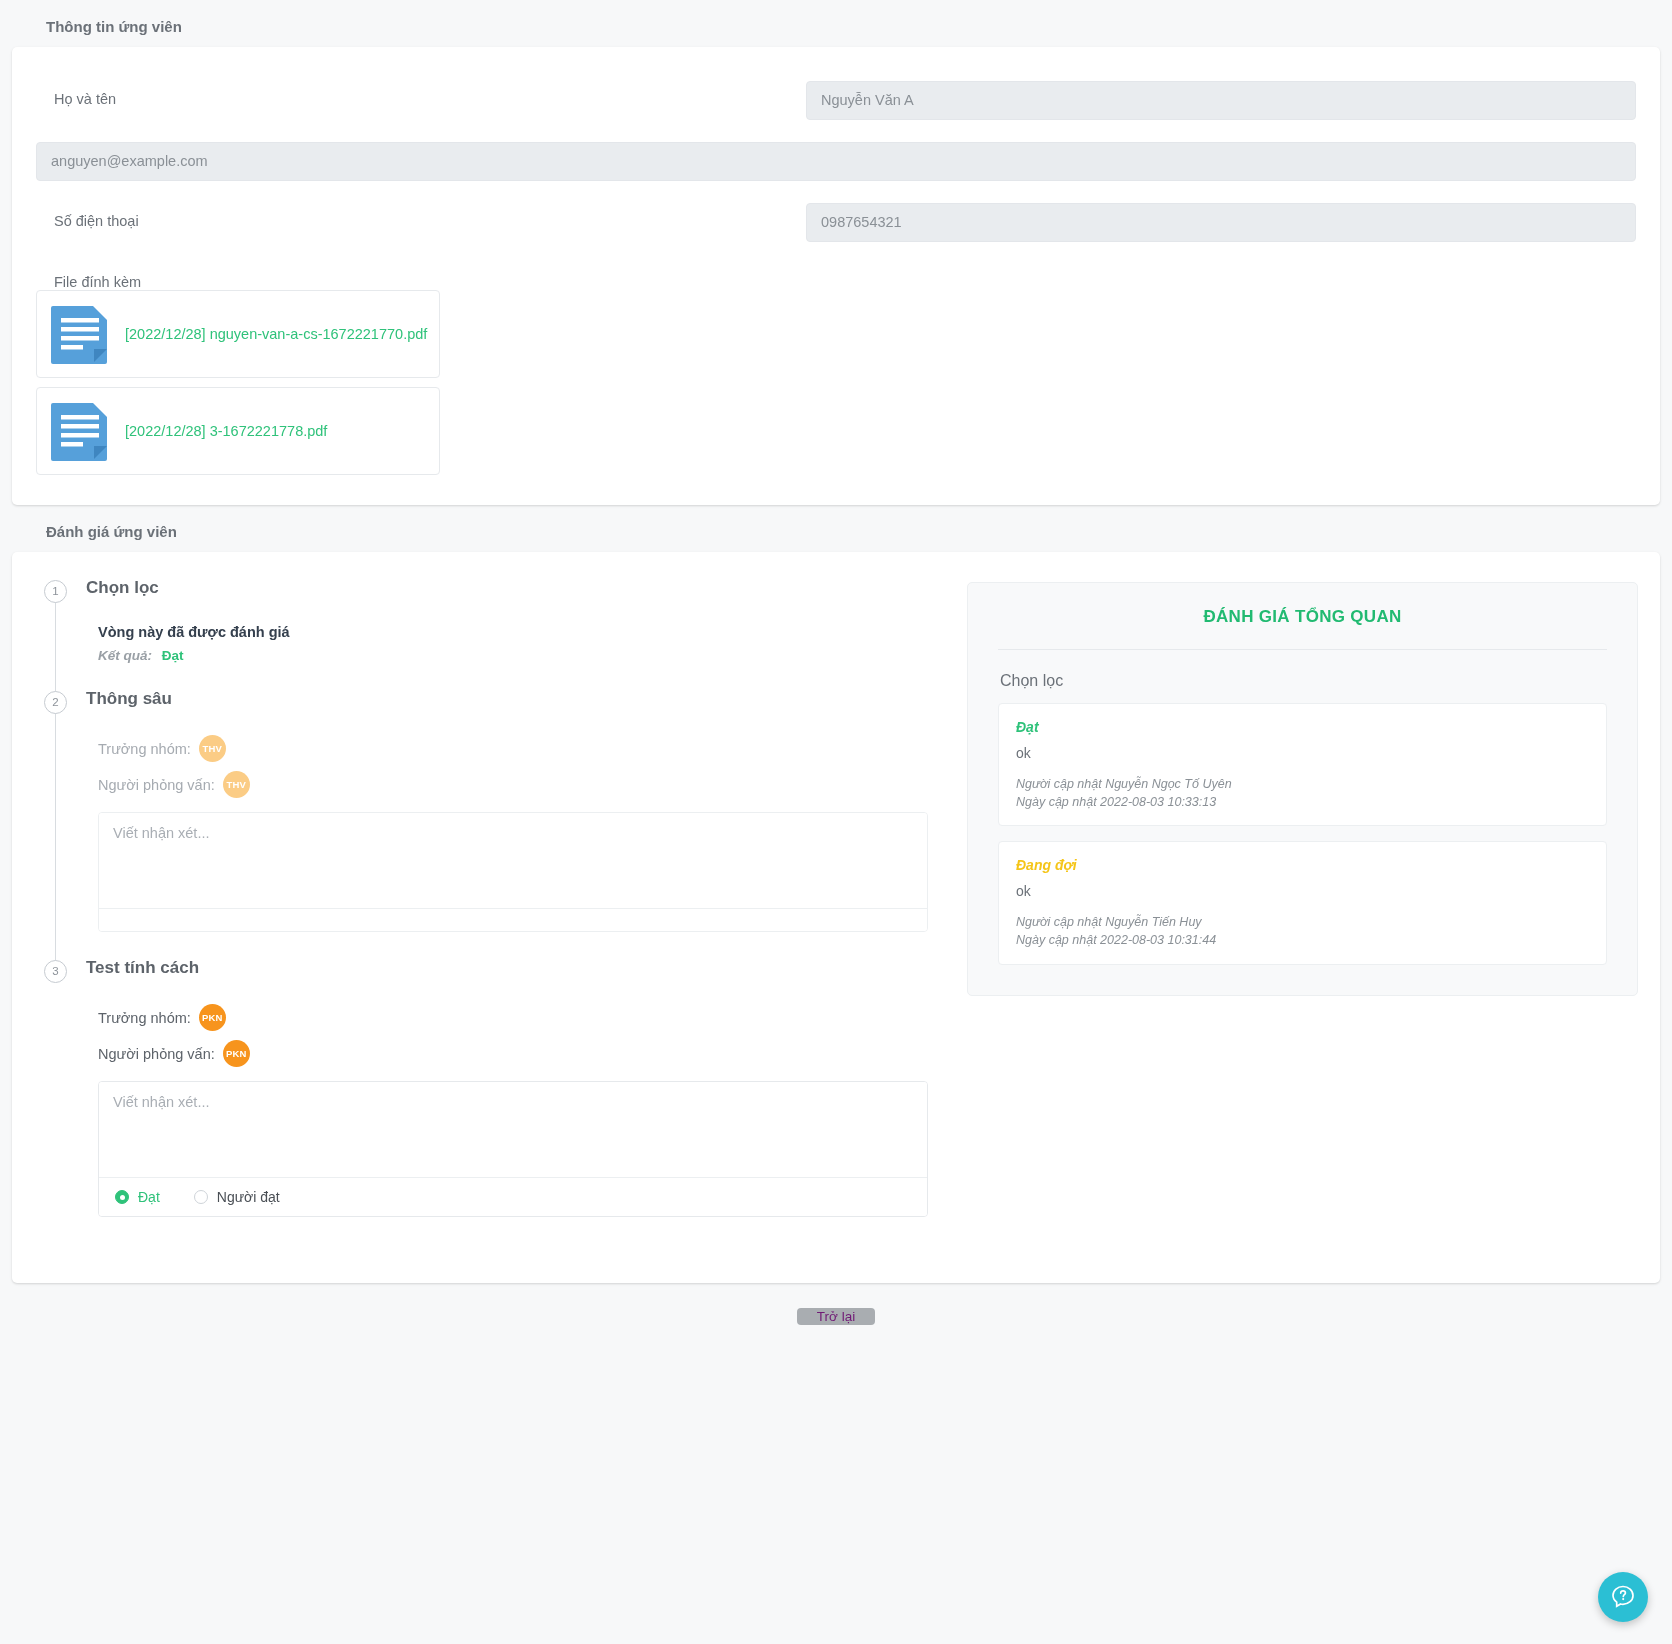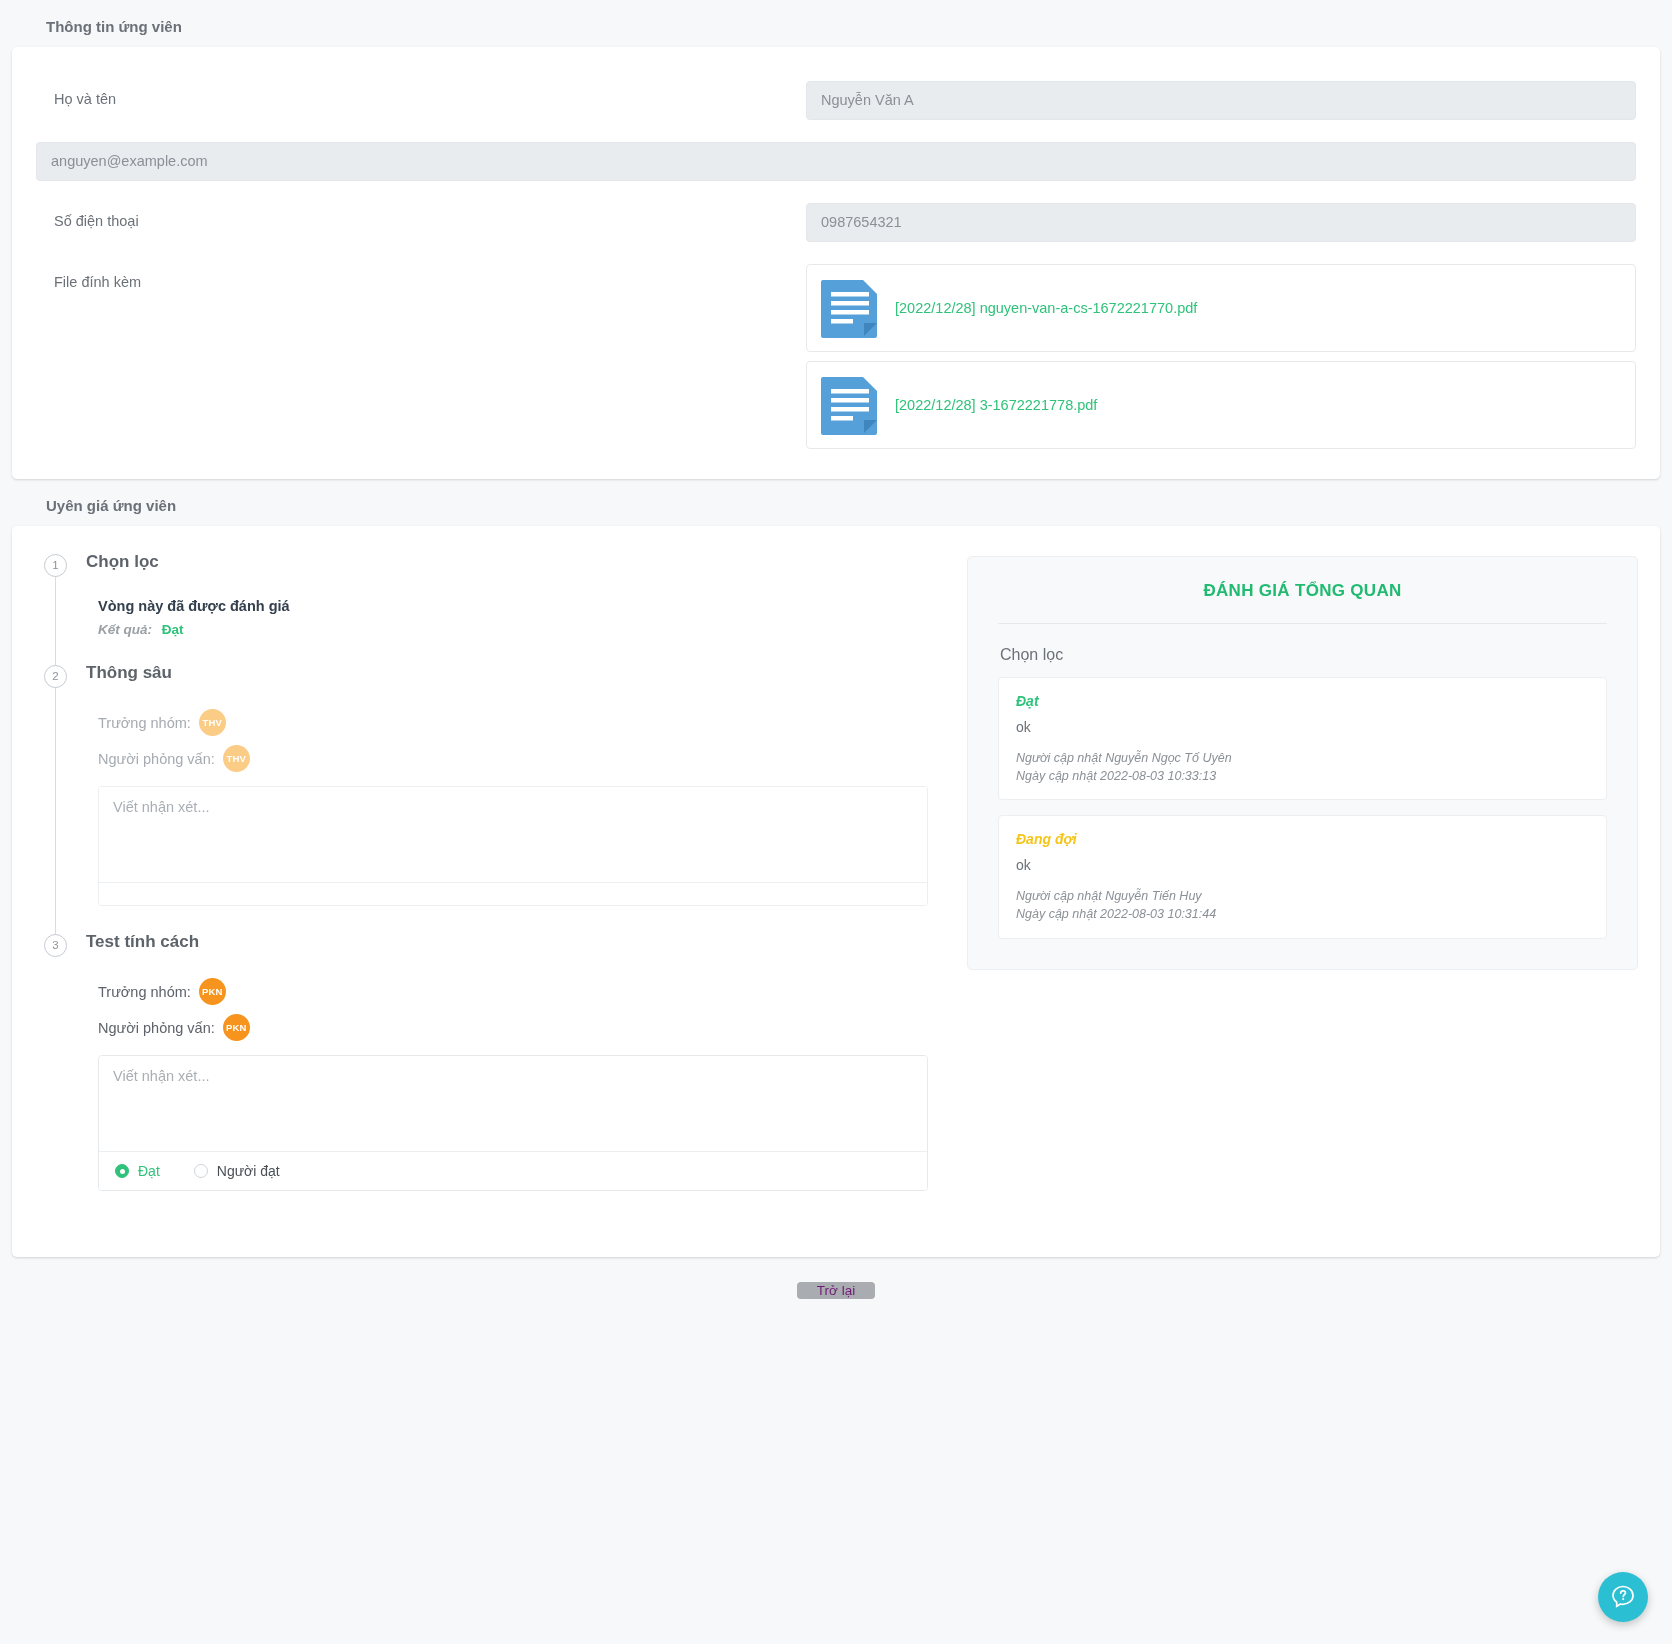--- a/index.html
+++ b/index.html
@@ -22,21 +22,21 @@
   .card {
     background:#ffffff;
     border-radius:5px;
     box-shadow:0 1px 3px rgba(0,0,0,.10), 0 1px 2px rgba(0,0,0,.06);
     margin:0 12px;
   }
 
   
   #candidate-card { padding:34px 24px 30px 24px; }
   .form-row { display:flex; align-items:flex-start; margin-bottom:22px; }
-  .form-row:last-child { margin-bottom:0; }
+  .form-row:last-child { margin-bottom:0;flex-direction:column; }
   .form-label {
     width:770px;
     flex:none;
     font-size:14.5px;
     color:#6b7178;
     padding-top:10px;
     padding-left:18px;
   }
   .form-control {
     flex:1;
@@ -241,21 +241,21 @@
           </svg>
         </span>
         <span class="file-name">[2022/12/28] 3-1672221778.pdf</span>
       </div>
 
     </div>
   </div>
 
 </div>
 
-<div class="section-title">Uyên giá ứng viên</div>
+<div class="section-title">Đánh giá ứng viên</div>
 
 <div class="card" id="eval-card">
 
   <div class="steps-col">
 
     <div class="step">
       <span class="step-line"></span>
       <span class="step-bullet">1</span>
       <div class="step-title">Chọn lọc</div>
       <div class="step-body">

